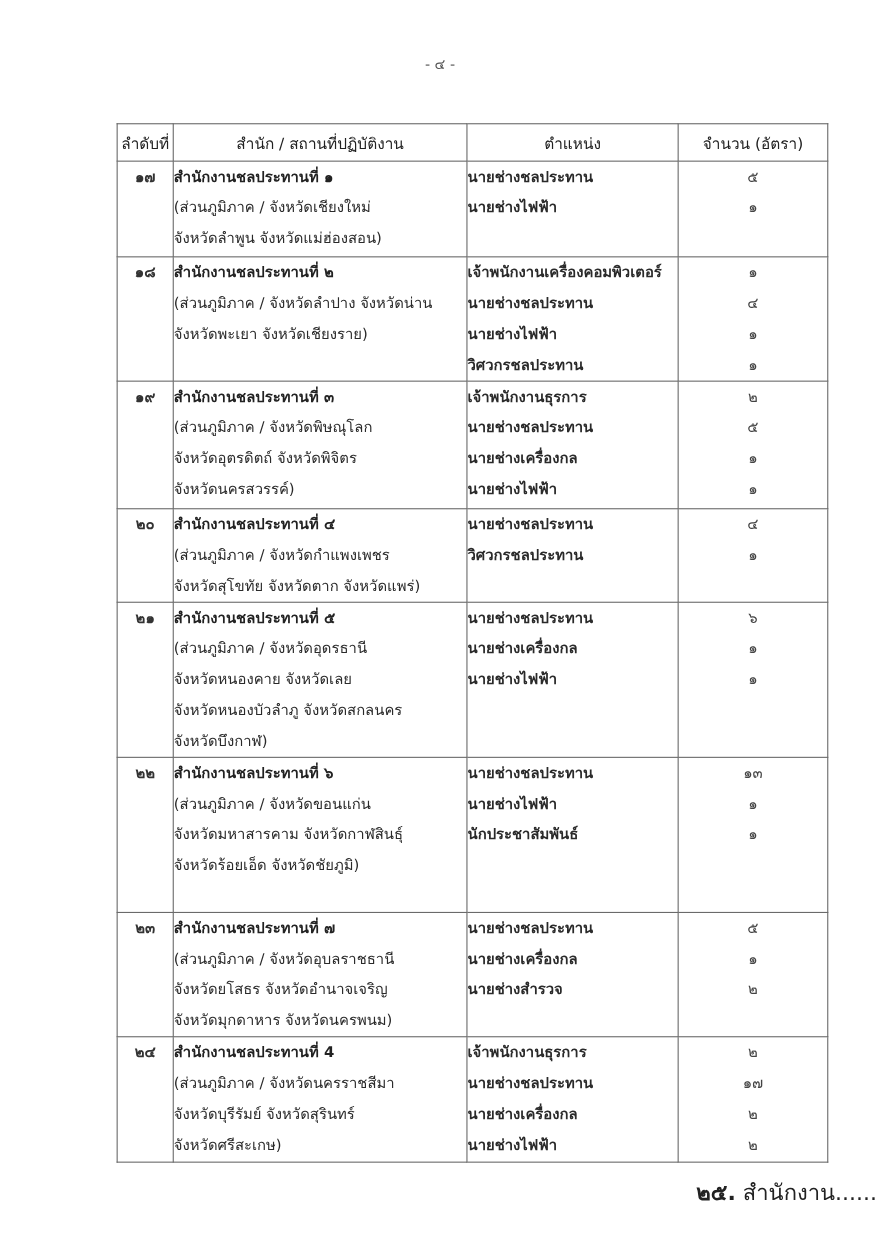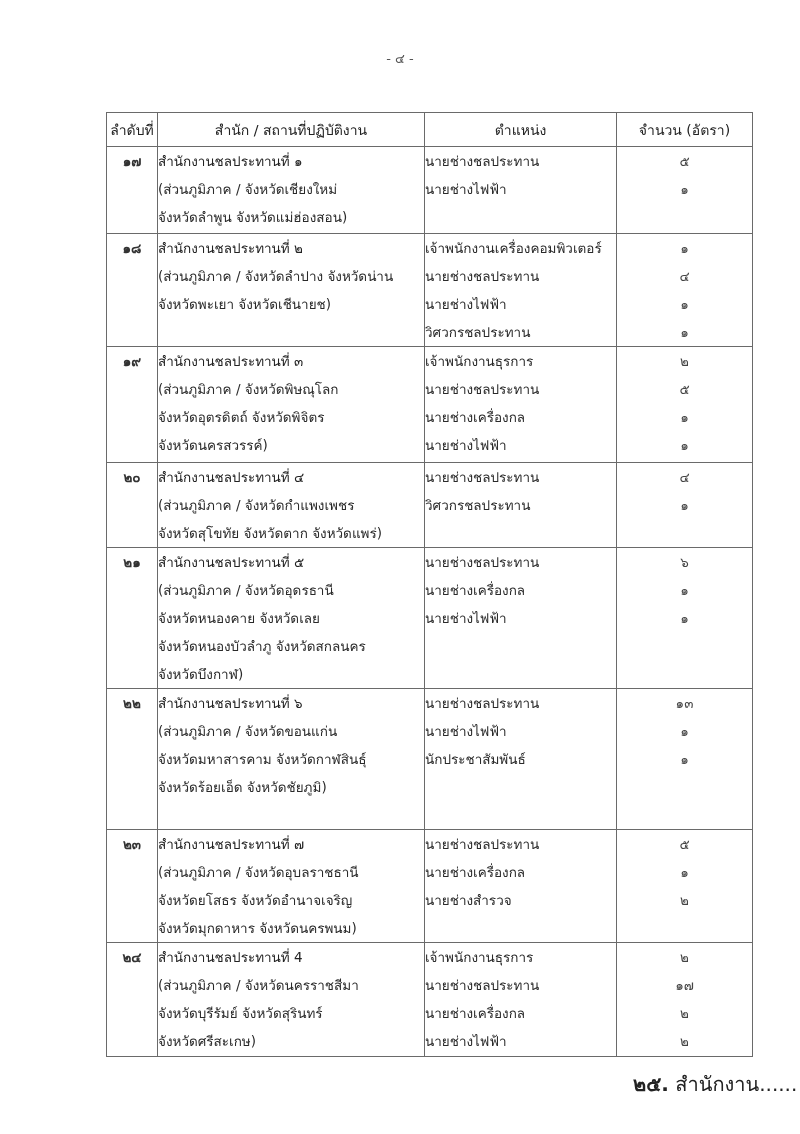--- a/index.html
+++ b/index.html
@@ -22,22 +22,22 @@
   }
   th {
     font-weight: normal; height: 33px; vertical-align: middle !important;
     font-size: 14px; text-align: center; color: #222;
   }
   col.c1 { width: 51px; } col.c2 { width: 267px; }
   col.c3 { width: 192px; } col.c4 { width: 136px; }
   td.seq { text-align: center; font-weight: bold; padding-top: 6px; color: #333; }
   .line { height: 28px; line-height: 28px; white-space: nowrap; }
   td.office { padding-left: 10px; }
-  td.office .title { font-weight: normal; color: #222; }
-  td.pos { padding-left: 11px; }
+  td.office .title { font-weight: bold; color: #222; }
+  td.pos { padding-left: 11px; font-weight: bold; }
   td.cnt { text-align: center; color: #444; }
   td.seq, td.office, td.pos, td.cnt { padding-top: 3px; }
   .footer {
     position: absolute; top: 1068px; left: 633px;
     font-size: 20px; color: #222;
   }
   .footer .num { font-weight: bold; }
 </style>
 </head>
 <body>
@@ -78,21 +78,21 @@
           <div class="line">๑</div>
         </td>
       </tr>
       <tr style="height: 107px;">
         <td class="seq">
           <div class="line">๑๘</div>
         </td>
         <td class="office">
           <div class="line title">สำนักงานชลประทานที่ ๒</div>
           <div class="line">(ส่วนภูมิภาค / จังหวัดลำปาง จังหวัดน่าน</div>
-          <div class="line">จังหวัดพะเยา จังหวัดเชีนายช)</div>
+          <div class="line">จังหวัดพะเยา จังหวัดเชียงราย)</div>
         </td>
         <td class="pos">
           <div class="line">เจ้าพนักงานเครื่องคอมพิวเตอร์</div>
           <div class="line">นายช่างชลประทาน</div>
           <div class="line">นายช่างไฟฟ้า</div>
           <div class="line">วิศวกรชลประทาน</div>
         </td>
         <td class="cnt">
           <div class="line">๑</div>
           <div class="line">๔</div>

